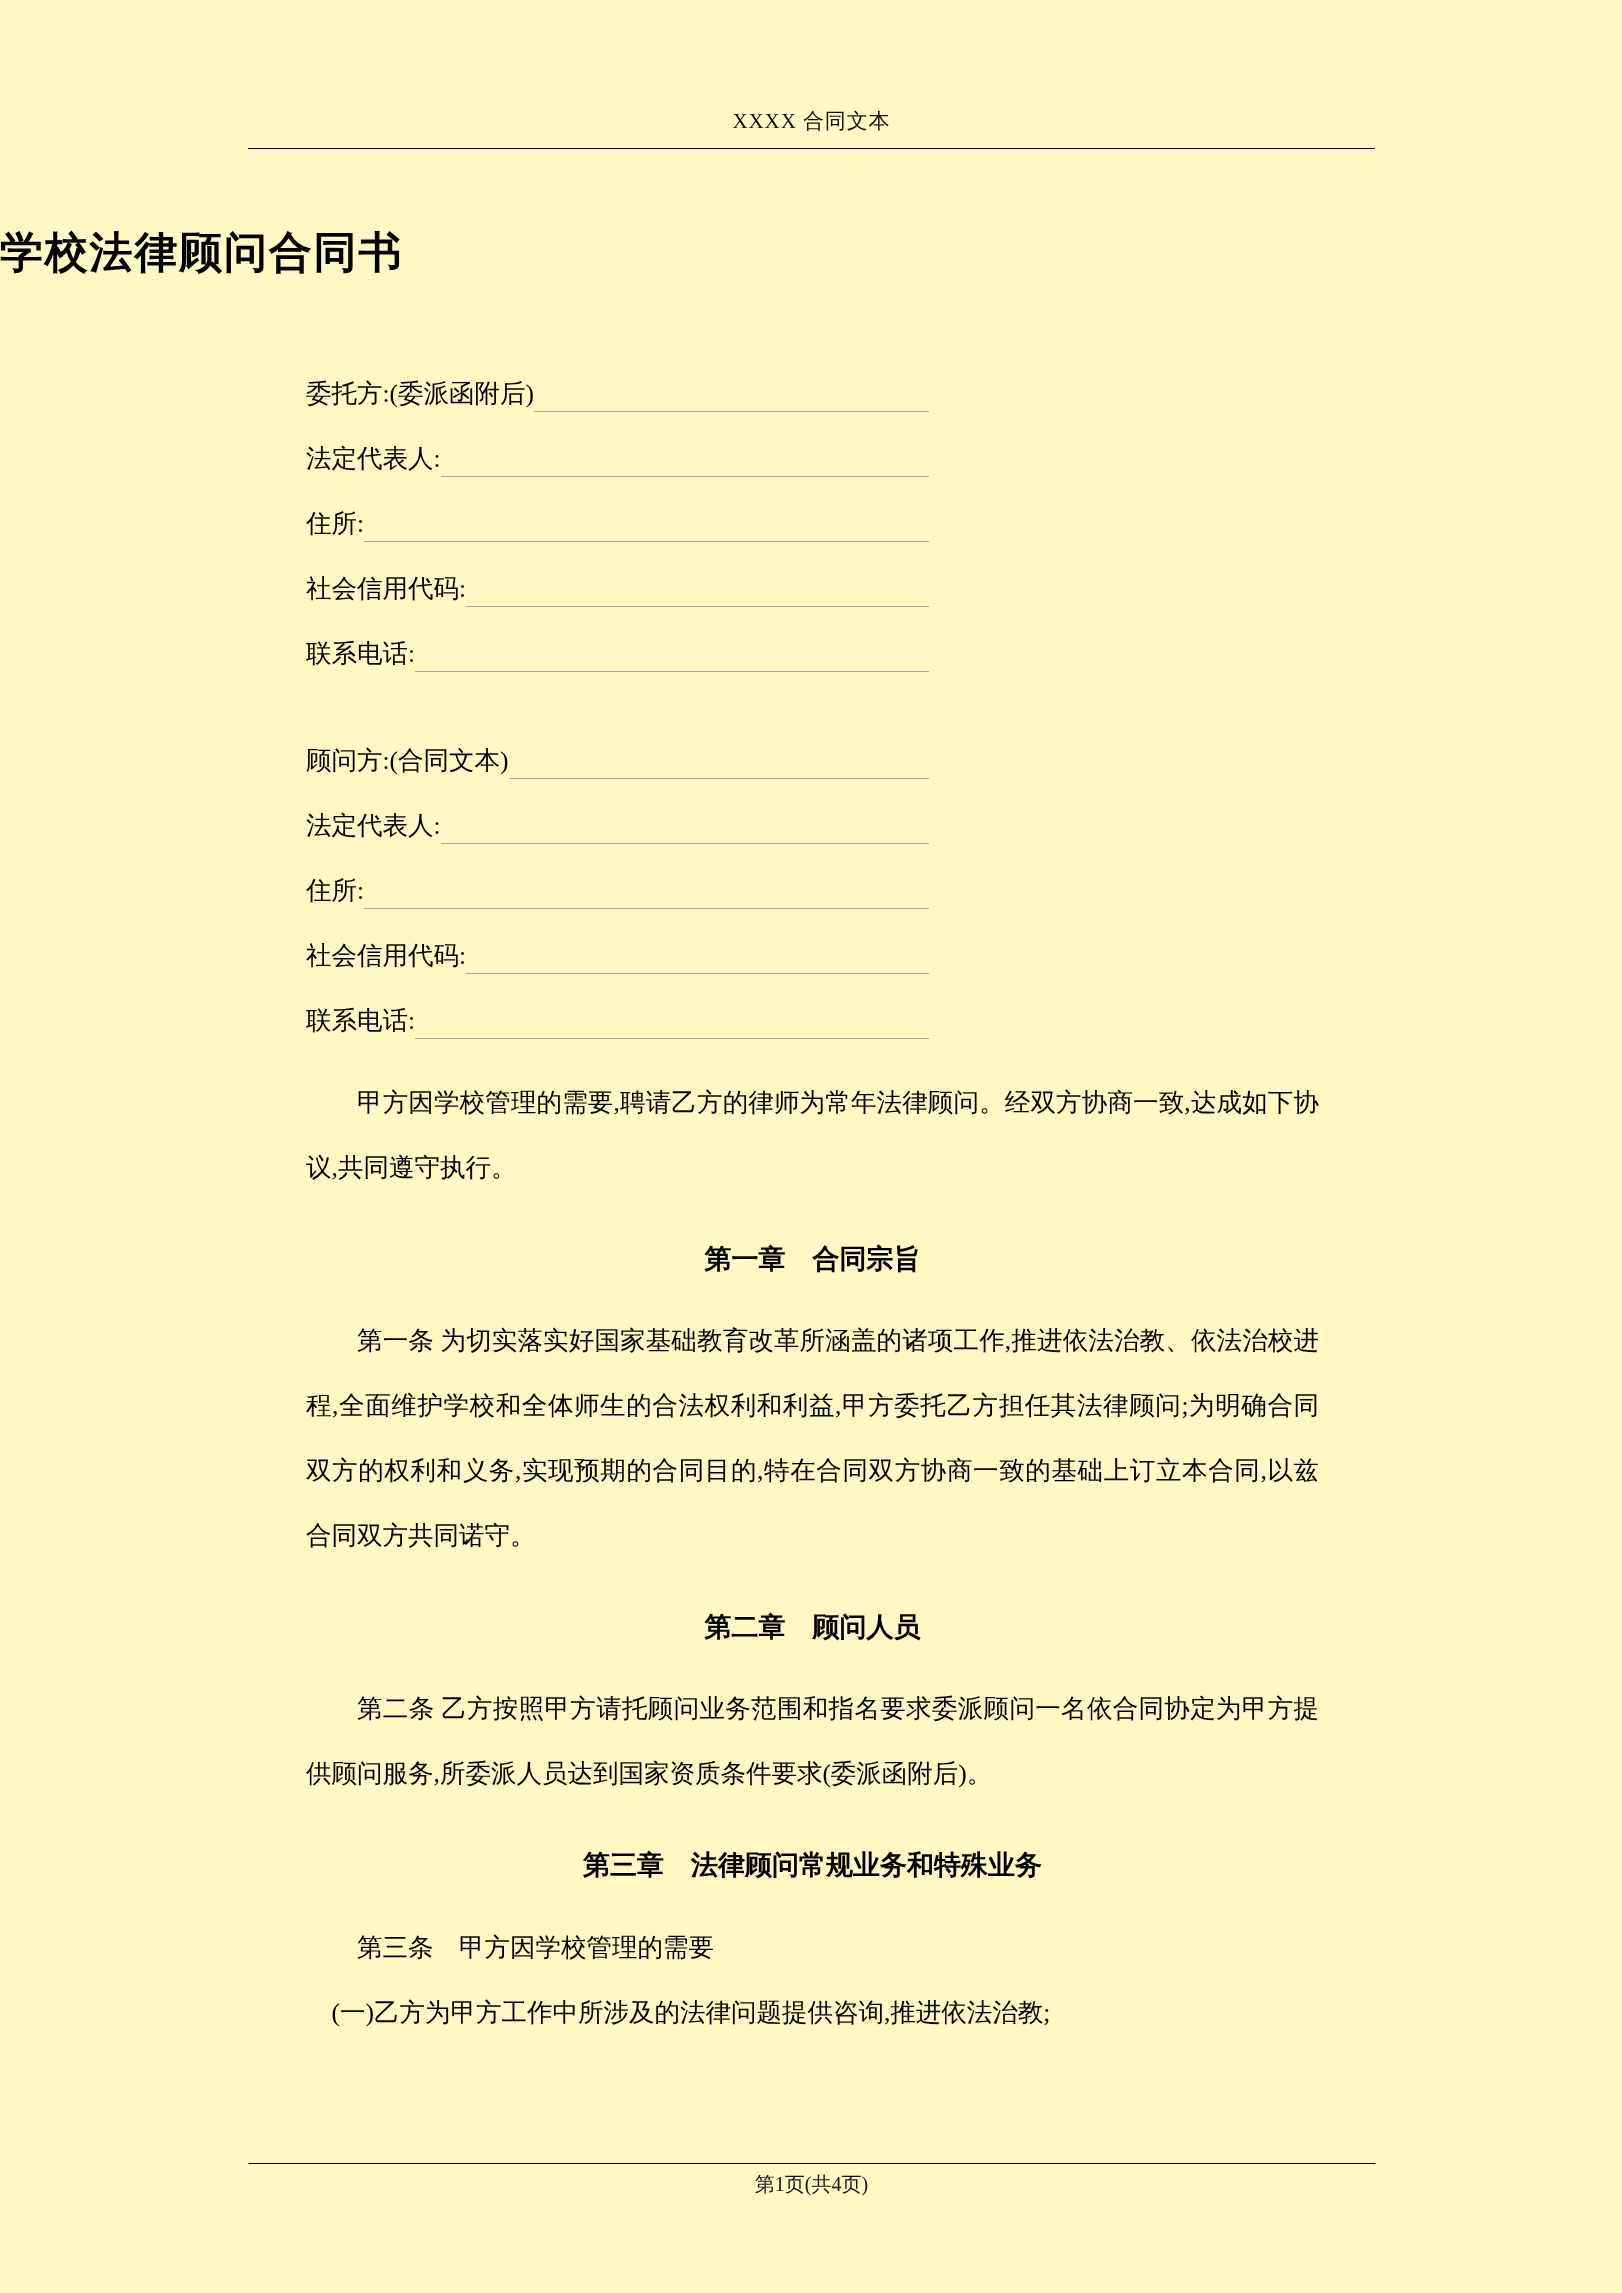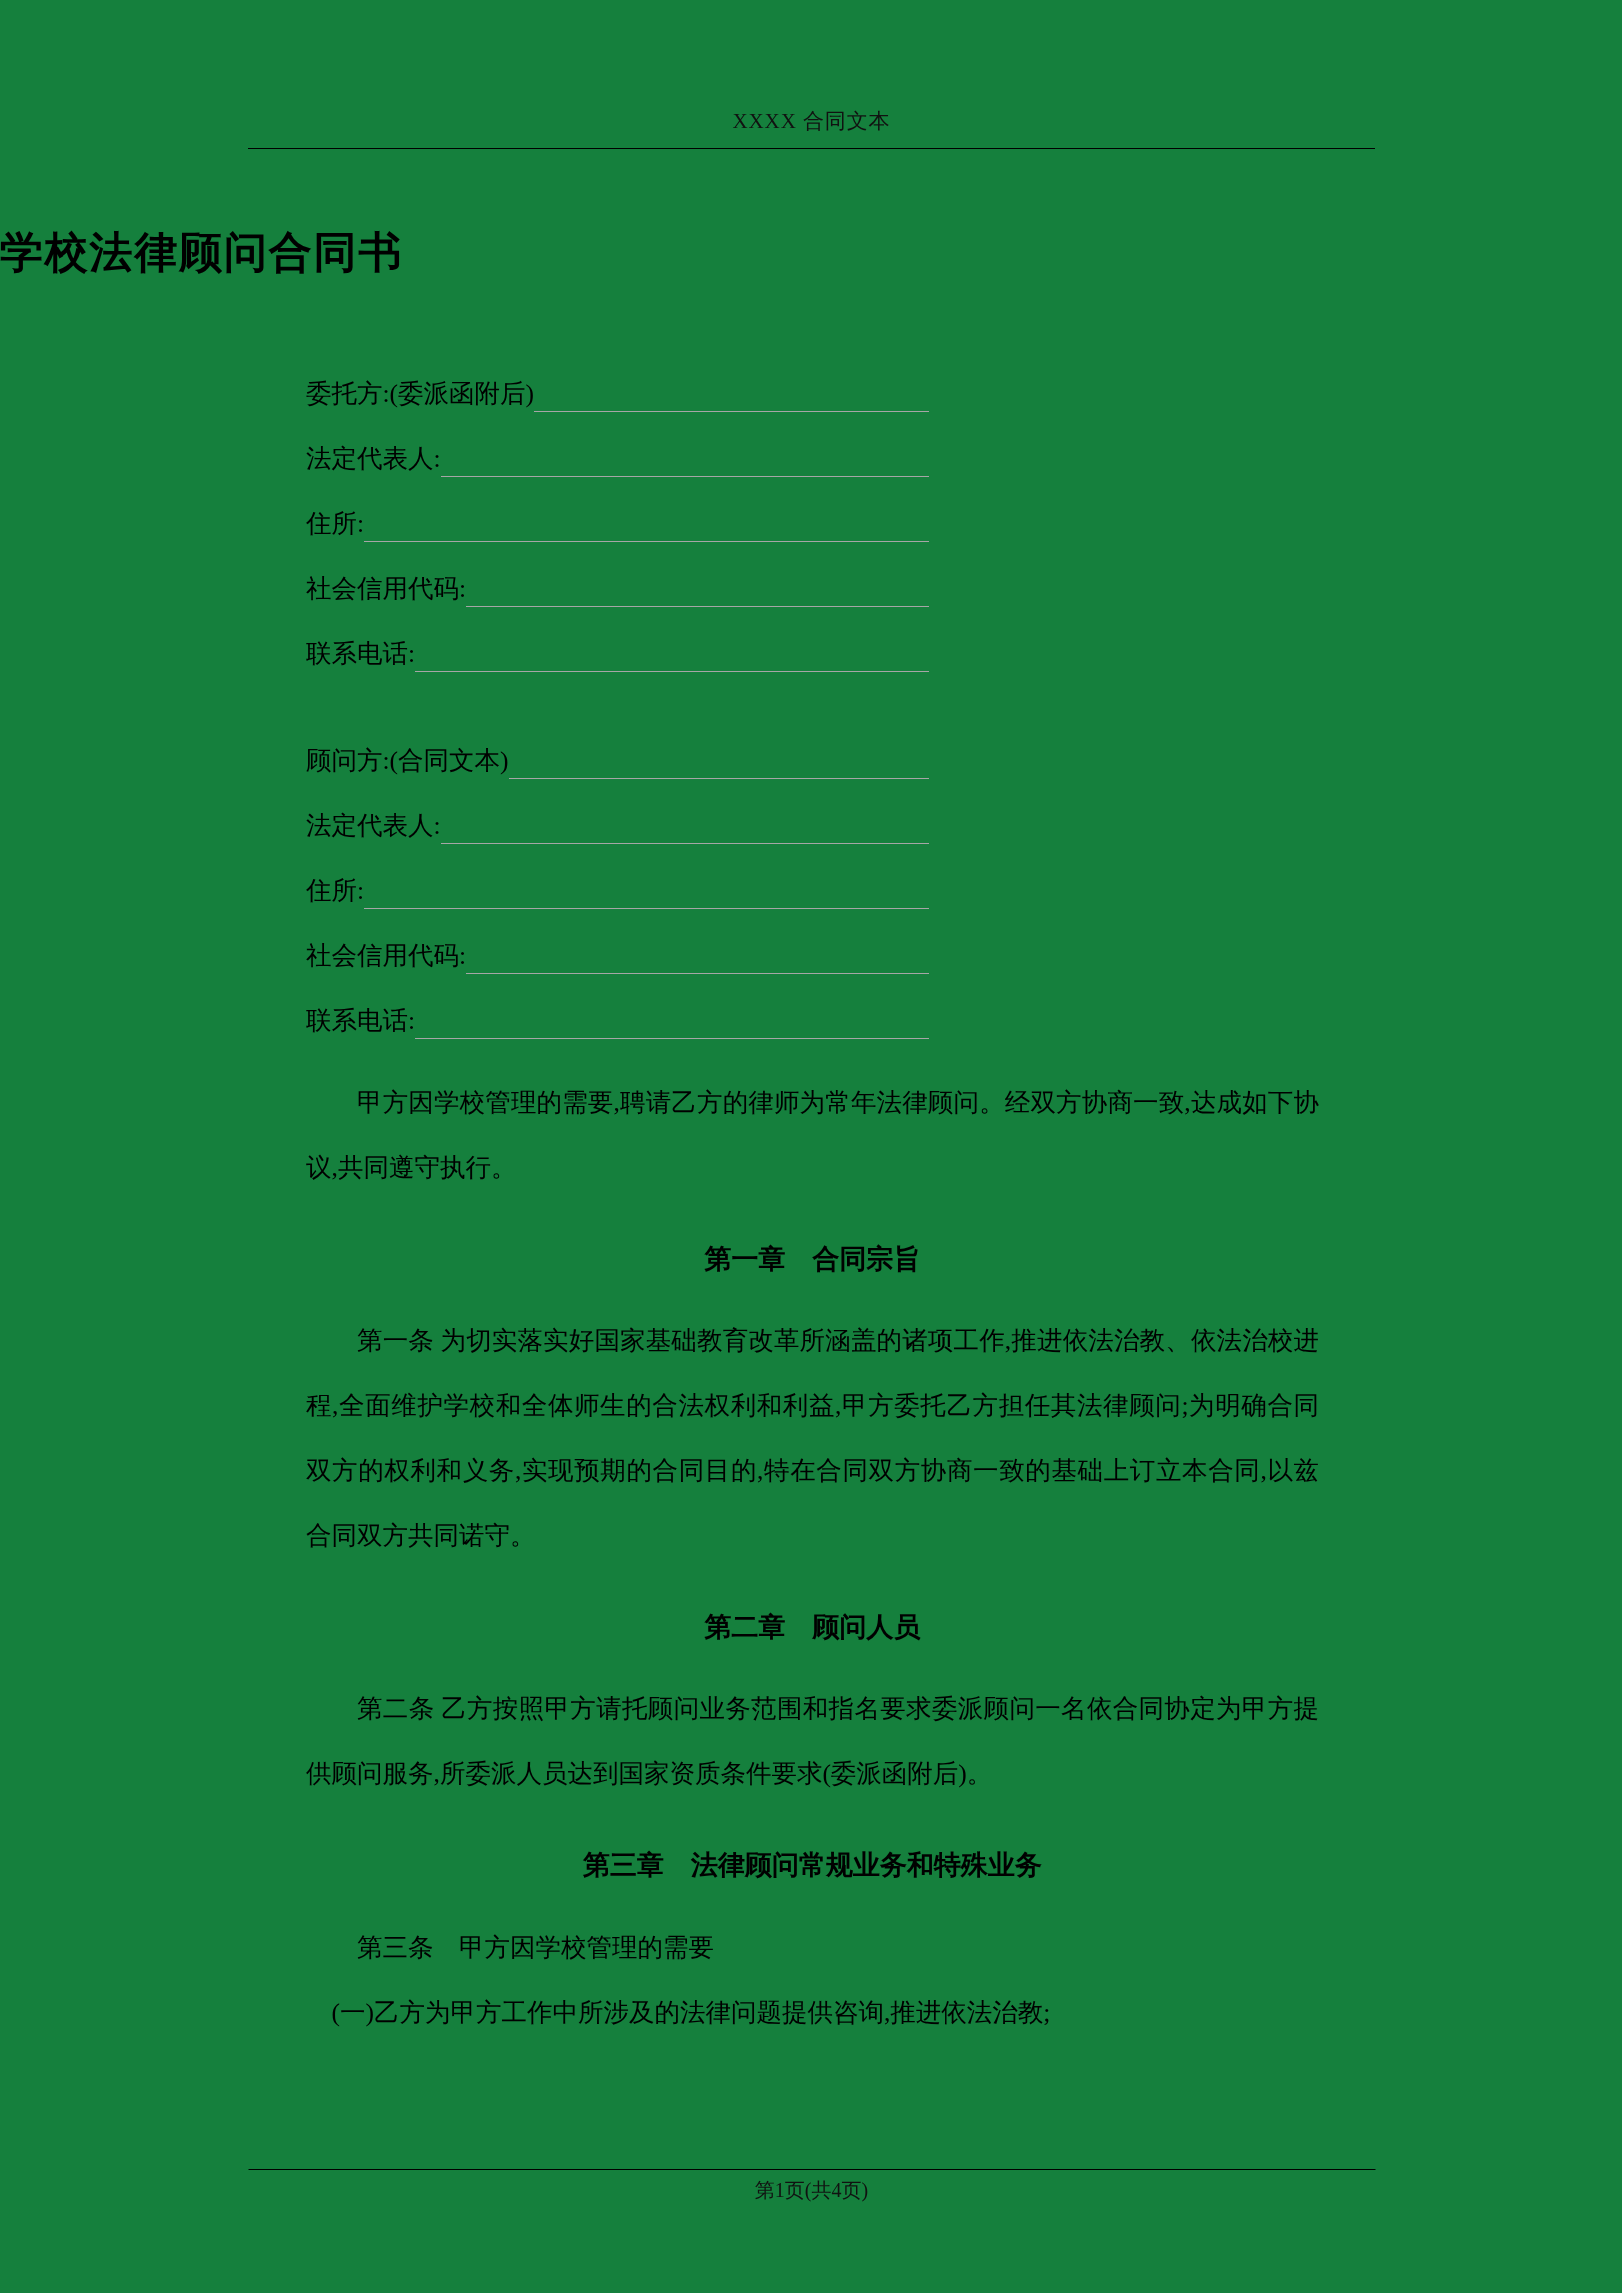--- a/index.html
+++ b/index.html
@@ -5,21 +5,21 @@
   * { margin: 0; padding: 0; box-sizing: border-box; }
   html, body { background: #ffffff; }
   body {
     font-family: "Liberation Serif", "DejaVu Serif", serif;
     color: #000000;
   }
   .page {
     position: relative;
     width: 1623px;
     height: 2294px;
-    background: #15803d;
+    background: #fef9c3;
     overflow: hidden;
   }
   
   .doc-header {
     width: 1127px;
     margin: 0 auto;
     padding-top: 107px;
   }
   .doc-header-text {
     text-align: center;
@@ -90,21 +90,21 @@
   .para-item {
     text-indent: 1em;
     text-align: justify;
     text-justify: inter-ideograph;
   }
   
   .doc-footer {
     position: absolute;
     left: 50%;
     transform: translateX(-50%);
-    bottom: 90px;
+    bottom: 96px;
     width: 1127px;
   }
   .footer-rule {
     border-top: 1.8px solid #000000;
     width: 100%;
   }
   .footer-text {
     text-align: center;
     font-size: 20px;
     color: #111111;

